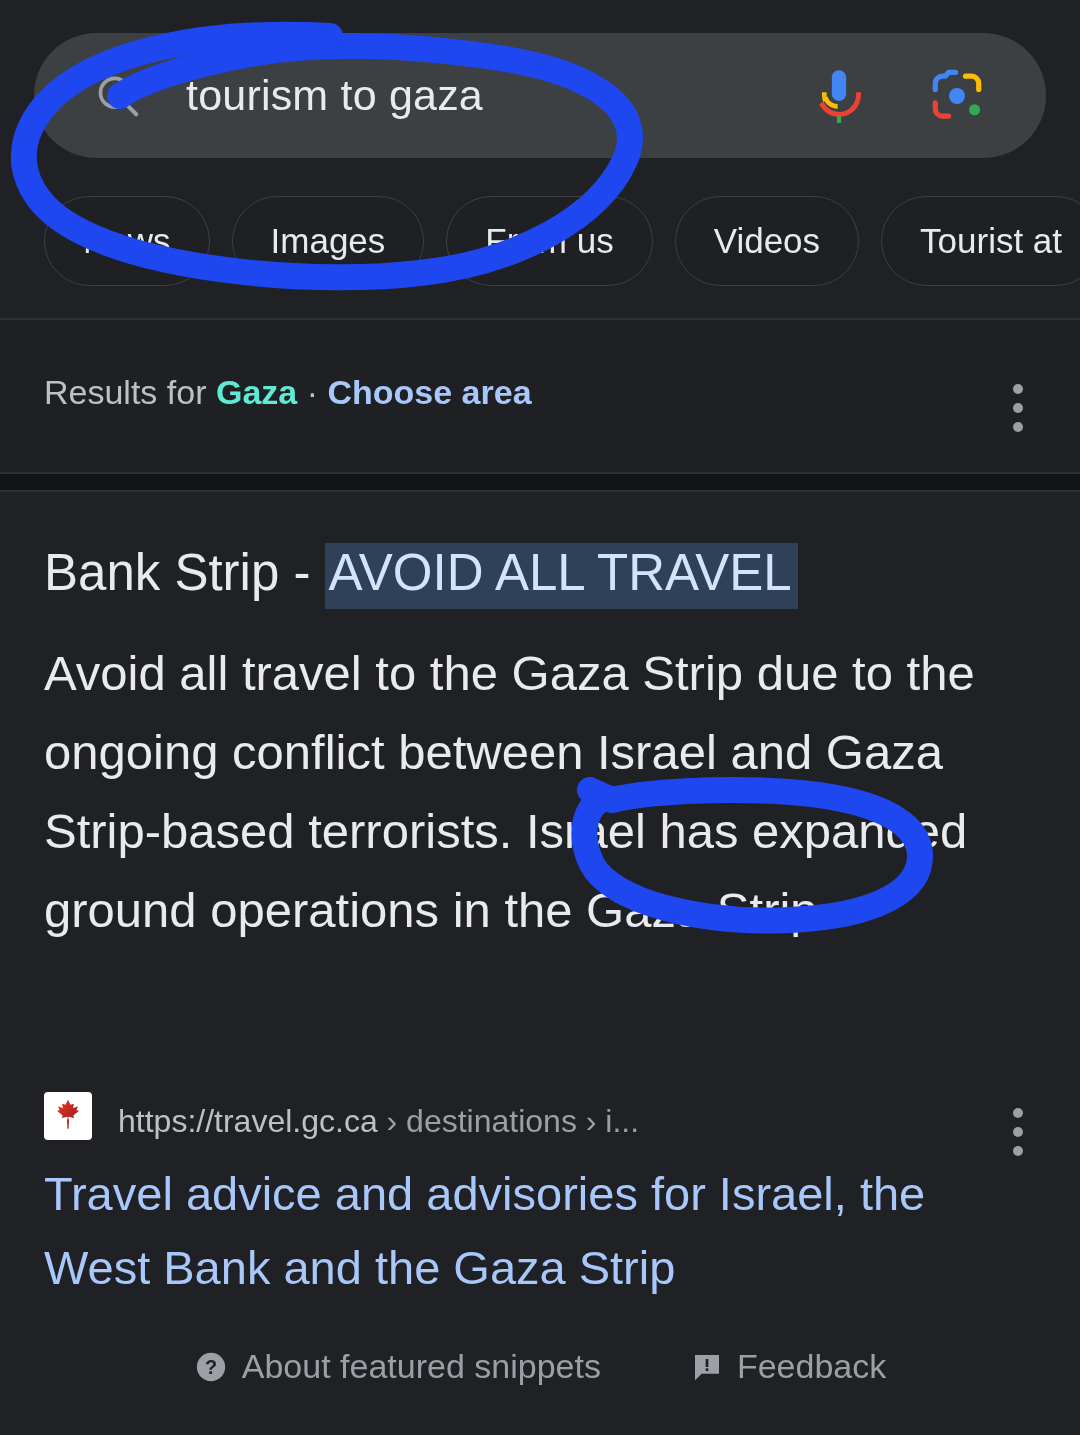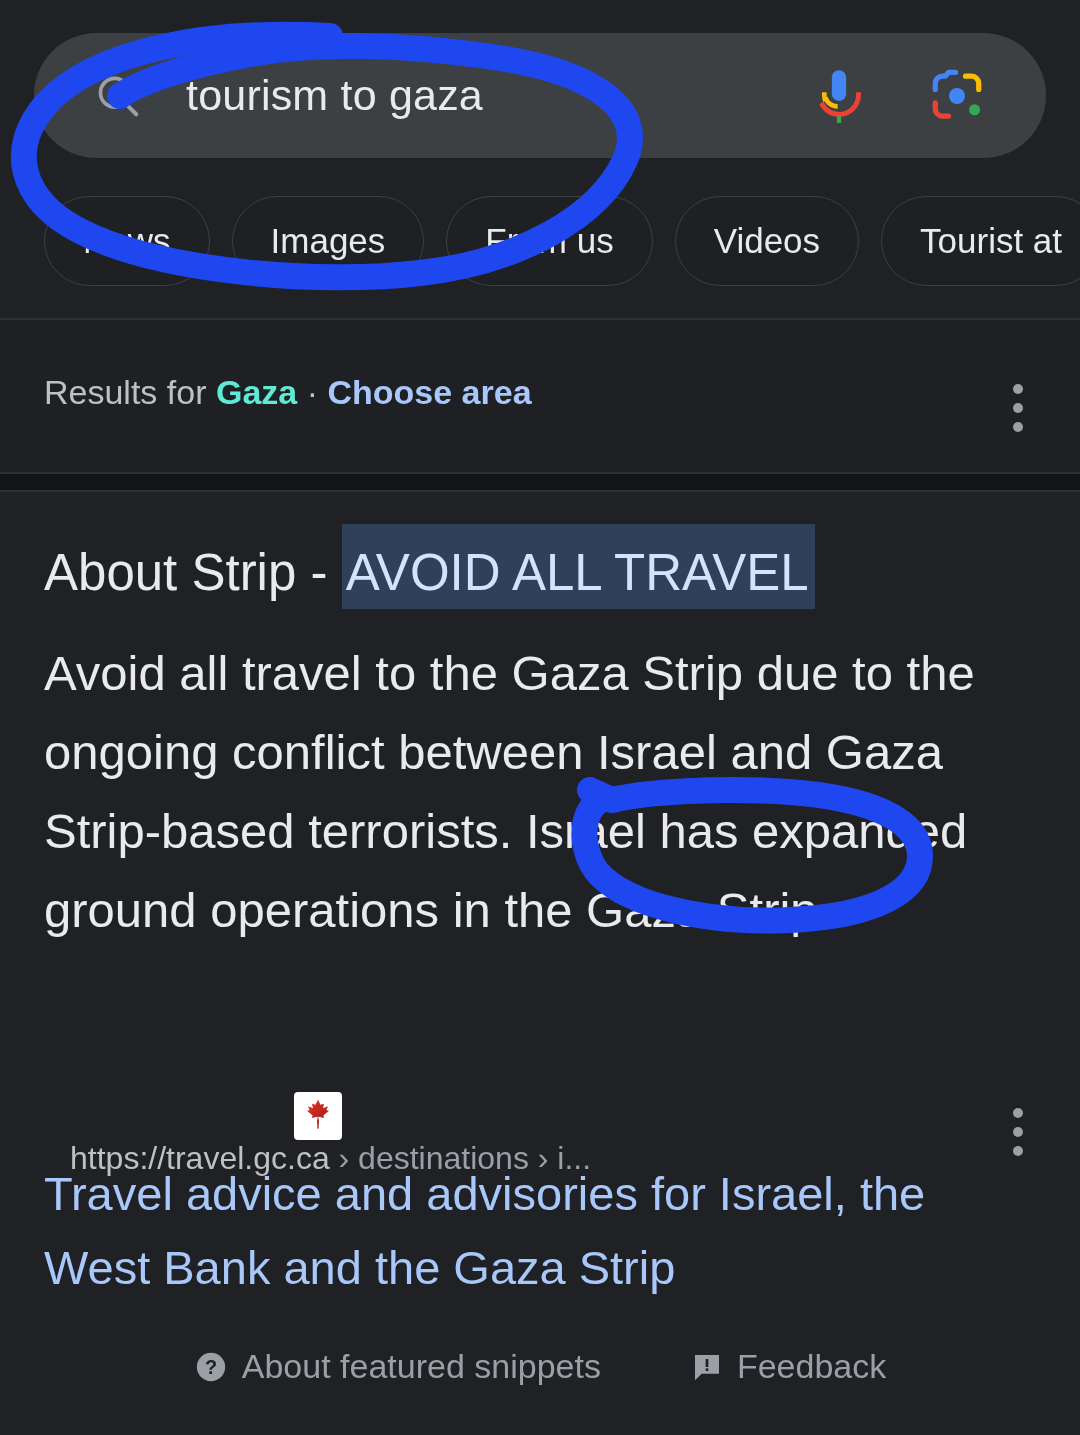--- a/index.html
+++ b/index.html
@@ -70,28 +70,28 @@
   .kebab i { display:block; width:10px; height:10px; border-radius:50%; background:#9aa0a6; }
 
   
   .snippet { position:absolute; left:0; top:492px; width:1080px; }
   .headline {
     position:absolute; left:44px; top:50px;
     font-size:51px; color:#e8eaed; white-space:nowrap; line-height:1.2;
   }
   .headline .hl {
     background:#2e4159; color:#d3e3fd;
-    padding:20px 6px 8px 4px;
+    padding:1px 6px 8px 4px;
   }
   .body {
     position:absolute; left:44px; top:142px; width:1010px;
     font-size:49px; line-height:79px; color:#e8eaed;
   }
 
-  .srcrow { position:absolute; left:44px; top:600px; display:flex; align-items:center;flex-direction:column; }
+  .srcrow { position:absolute; left:44px; top:600px; display:flex; align-items:flex-end; }
   .favicon {
     width:48px; height:48px; background:#ffffff; border-radius:4px;
     display:flex; align-items:center; justify-content:center; flex:none;
   }
   .favicon svg { display:block; }
   .url {
     margin-left:26px; font-size:32px; color:#bdc1c6; white-space:nowrap;
   }
   .url .crumb { color:#9aa0a6; }
   .link-title {
@@ -169,21 +169,21 @@
   </div>
   <div class="kebab" style="left:1013px; top:384px;">
     <i></i>
       <i></i>
       <i></i>
   </div>
 
   <div class="snippet">
 
     <div class="headline">
-      <span>About Strip - </span><span class="hl">AVOID ALL TRAVEL</span>
+      <span>Bank Strip - </span><span class="hl">AVOID ALL TRAVEL</span>
     </div>
 
     <div class="body">Avoid all travel to the Gaza Strip due to the ongoing conflict between Israel and Gaza Strip-based terrorists. Israel has expanded ground operations in the Gaza Strip.</div>
 
     <div class="srcrow">
       <span class="favicon">
         <svg width="40" height="40" viewBox="0 0 24 24">
           <defs>
             <linearGradient id="mg" x1="0" y1="0" x2="1" y2="1">
               <stop offset="0%" stop-color="#e8342a"></stop>

